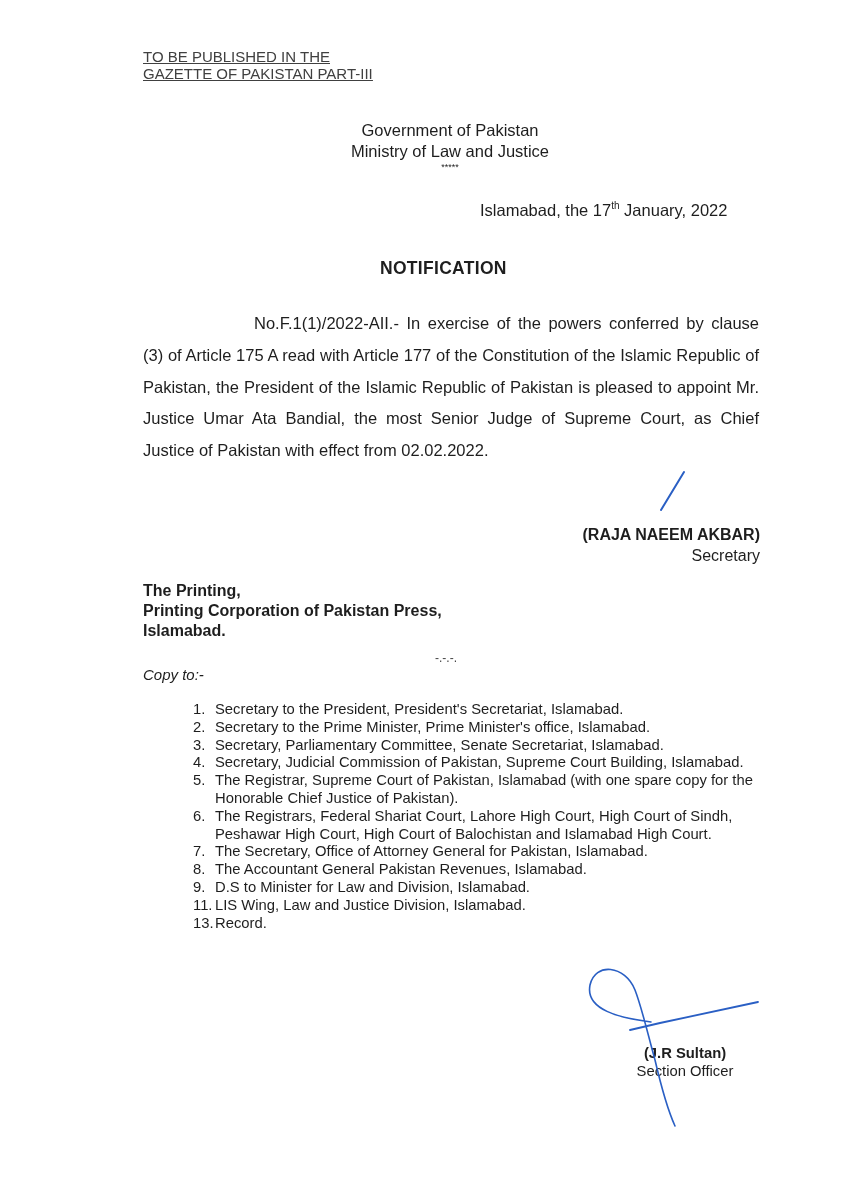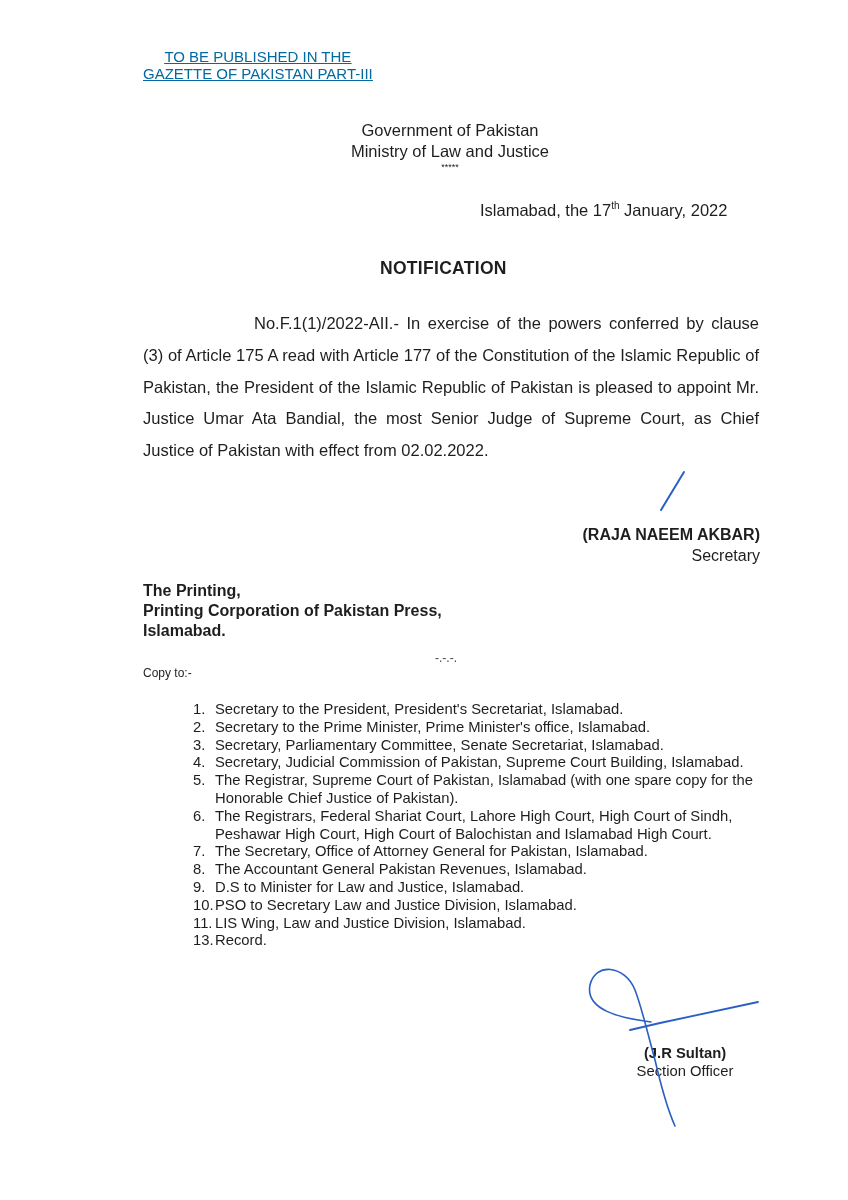--- a/index.html
+++ b/index.html
@@ -1,34 +1,34 @@
 <!DOCTYPE html>
 <html><head>
   <meta charset="utf-8">
   <style>
     html, body { margin: 0; padding: 0; }
     body {
       width: 848px; height: 1200px; background: #ffffff; position: relative; overflow: hidden;
       font-family: "Liberation Sans", sans-serif; color: #1e1e1e;
     }
     .abs { position: absolute; }
-    .gazette { left: 143px; top: 48px; font-size: 15px; line-height: 17px; text-decoration: underline; color: #0369a1; text-align: center; }
+    .gazette { left: 143px; top: 48px; font-size: 15px; line-height: 17px; text-decoration: underline; color: #404040; }
     .gazette div { text-decoration: underline; }
     .header { left: 0; width: 900px; top: 120px; text-align: center; font-size: 16.5px; line-height: 21px; }
     .header .stars { font-size: 9px; line-height: 10px; letter-spacing: 0px; }
     .date { left: 480px; top: 200px; font-size: 16.5px; }
     .date sup { font-size: 10px; margin-top: 46px; }
     .title { left: 380px; top: 258px; font-size: 17.5px; font-weight: bold; letter-spacing: 0.3px; }
     .body-text { left: 143px; width: 616px; top: 296px; font-size: 16.5px; line-height: 31.8px; text-align: justify; margin-top: 12px; }
     .body-text .indent { display: inline-block; width: 111px; }
     .sign1 { left: 555px; top: 524px; width: 205px; text-align: right; font-size: 16px; line-height: 21px; }
     .sign1 .name { font-weight: bold; }
     .addressee { left: 143px; top: 581px; font-size: 16px; line-height: 20px; font-weight: bold; }
     .separator { left: 435px; top: 651px; font-size: 12px; color: #444; }
-    .copyto { left: 143px; top: 666px; font-size: 12px; }
+    .copyto { left: 143px; top: 666px; font-size: 15px; font-style: italic; }
     .copylist { left: 193px; top: 701px; width: 560px; font-size: 14.8px; line-height: 17.8px; margin: 0; padding: 0; list-style: none; }
     .copylist li { display: flex; }
     .copylist .num { width: 22px; flex: none; }
     .copylist .txt { flex: 1; }
     .sign2 { left: 620px; top: 1044px; width: 130px; text-align: center; font-size: 14.8px; line-height: 18px; }
     .sign2 .name { font-weight: bold; }
     svg.sig { position: absolute; left: 0; top: 0; pointer-events: none; }
   </style>
 </head>
 <body>
@@ -97,25 +97,21 @@
     <li>
       <span class="num">7.</span>
       <span class="txt">The Secretary, Office of Attorney General for Pakistan, Islamabad.</span>
     </li>
     <li>
       <span class="num">8.</span>
       <span class="txt">The Accountant General Pakistan Revenues, Islamabad.</span>
     </li>
     <li>
       <span class="num">9.</span>
-      <span class="txt">D.S to Minister for Law and Justice, Islamabad.</span>
-    </li>
-    <li>
-      <span class="num">10.</span>
-      <span class="txt">PSO to Secretary Law and Justice Division, Islamabad.</span>
+      <span class="txt">D.S to Minister for Law and Division, Islamabad.</span>
     </li>
     <li>
       <span class="num">11.</span>
       <span class="txt">LIS Wing, Law and Justice Division, Islamabad.</span>
     </li>
     <li>
       <span class="num">13.</span>
       <span class="txt">Record.</span>
     </li>
   </ul>

